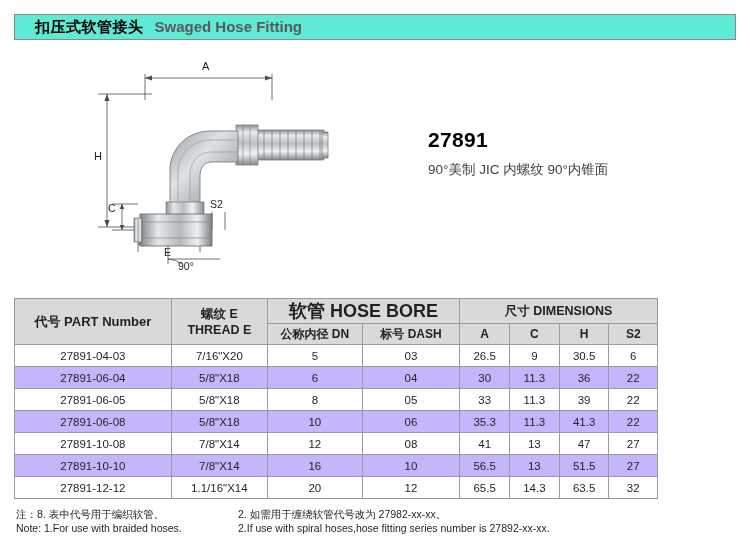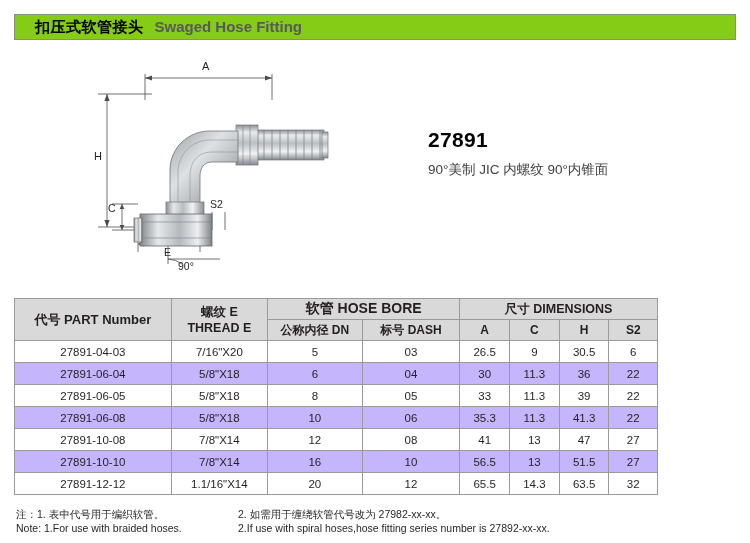--- a/index.html
+++ b/index.html
@@ -18,21 +18,21 @@
   }
 
   
   .header {
     position: absolute;
     left: 14px;
     top: 14px;
     width: 722px;
     height: 26px;
     border: 1px solid #8a8a8a;
-    background: #84cc16;
+    background: #5eead4;
     display: flex;
     align-items: center;
   }
   .header-bar {
     width: 8px;
     background: #000000;
     flex: 0 0 8px;
     margin: 3px 0 3px 3px;
   }
   .header-titles {
@@ -112,21 +112,21 @@
   }
   .th-part {
     font-size: 13px;
     width: 178px;
   }
   .th-thread {
     font-size: 12.5px;
     width: 104px;
   }
   .th-hosebore {
-    font-size: 14px;
+    font-size: 18px;
     margin-top: 13px;
   }
   .th-dn { width: 110px; font-size: 12px; }
   .th-dash { width: 110px; font-size: 12px; }
   .th-dim { font-size: 12.5px; }
   .th-a, .th-c, .th-h, .th-s2 { width: 55px; font-size: 12px; }
   .spec-table tbody tr.alt td {
     background: #c4b5fd;
   }
   .spec-table tbody td {
@@ -377,20 +377,20 @@
       <td>65.5</td>
       <td>14.3</td>
       <td>63.5</td>
       <td>32</td>
     </tr>
   </tbody>
 </table>
 
 <div class="notes">
   <div class="note-row">
-    <span class="note-left">注：1. 表中代号用于编织软管。</span>
+    <span class="note-left">注：8. 表中代号用于编织软管。</span>
     <span class="note-right">2. 如需用于缠绕软管代号改为 27982-xx-xx。</span>
   </div>
   <div class="note-row">
     <span class="note-left">Note: 1.For use with braided hoses.</span>
     <span class="note-right">2.If use with spiral hoses,hose fitting series number is 27892-xx-xx.</span>
   </div>
 </div>
 
 </body></html>

